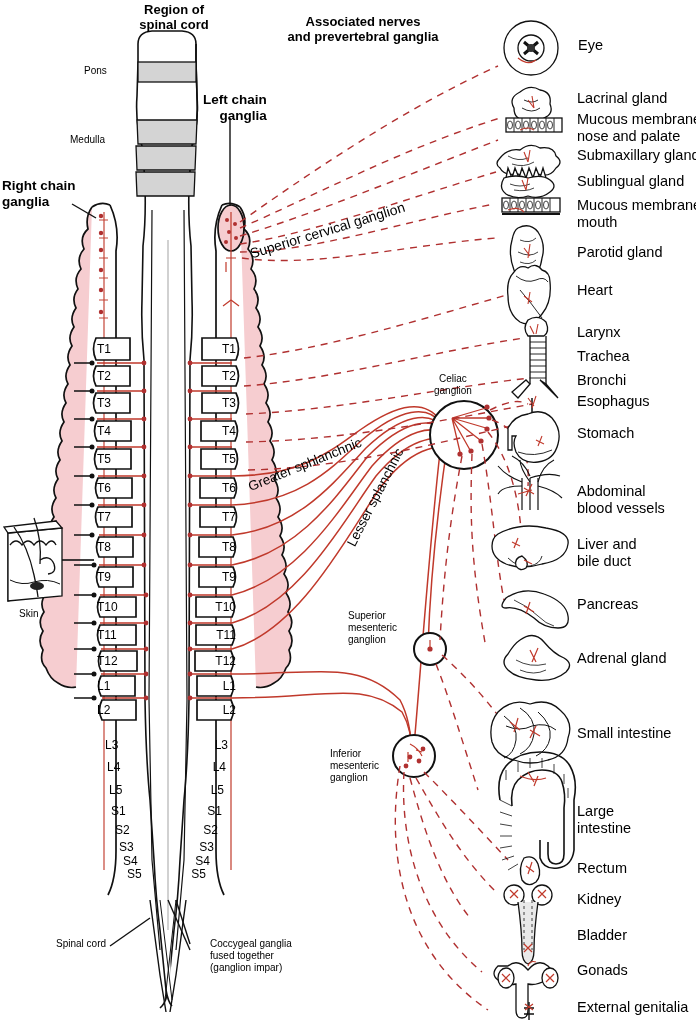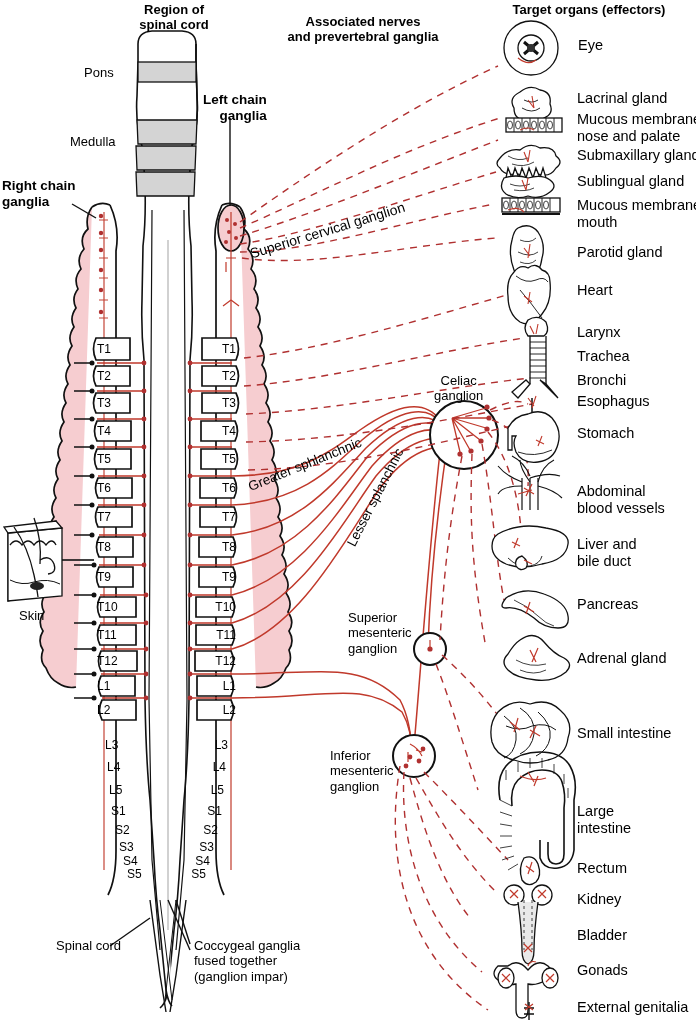--- a/index.html
+++ b/index.html
@@ -5,21 +5,21 @@
   html,body{margin:0;padding:0;background:#fff;}
   body{width:696px;height:1024px;position:relative;overflow:hidden;
        font-family:"Liberation Sans","DejaVu Sans",sans-serif;color:#000;}
   #stage{position:absolute;left:0;top:0;width:696px;height:728px;}
   svg#art{position:absolute;left:0;top:0;width:696px;height:1024px;}
   .lbl{position:absolute;white-space:pre;line-height:1.18;}
   .hdr{font-weight:bold;font-size:13px;text-align:center;}
   .organ{font-size:14.5px;}
   .seg{font-size:12px;}
   .bold{font-weight:bold;font-size:13.5px;}
-  .note{font-size:13px;}
+  .note{font-size:10px;}
   .rot-scg{position:absolute;font-size:14px;transform:rotate(-17deg);transform-origin:0 0;}
   .rot-gs{position:absolute;font-size:13.5px;transform:rotate(-22deg);transform-origin:0 0;}
   .rot-ls{position:absolute;font-size:13.5px;transform:rotate(-63deg);transform-origin:0 0;}
 </style>
 </head>
 <body>
 
 <div id="stage">
 
 <svg id="art" viewBox="0 0 696 1024">
@@ -513,21 +513,20 @@
     <path d="M110,946 L150,918"></path>
     <path d="M190,944 L176,900"></path>
     <path d="M190,950 L168,900"></path>
   </g>
 </svg>
 
 <div class="lbl hdr" style="left:104px;top:2px;width:140px;">Region of
 spinal cord</div>
 <div class="lbl hdr" style="left:248px;top:14px;width:230px;">Associated nerves
 and prevertebral ganglia</div>
-<div class="lbl hdr" style="left:482px;top:2px;width:214px;">Target organs (effectors)</div>
 
 <div class="lbl note" style="left:84px;top:65px;">Pons</div>
 <div class="lbl note" style="left:70px;top:134px;">Medulla</div>
 
 <div class="lbl bold" style="left:2px;top:178px;">Right chain
 ganglia</div>
 <div class="lbl bold" style="left:203px;top:92px;text-align:right;">Left chain
 ganglia</div>
 
 <div class="rot-scg" style="left:248px;top:246px;">Superior cervical ganglion</div>
@@ -540,21 +539,21 @@
 <div class="lbl note" style="left:348px;top:610px;">Superior
 mesenteric
 ganglion</div>
 <div class="lbl note" style="left:330px;top:748px;">Inferior
 mesenteric
 ganglion</div>
 
 <div class="lbl note" style="left:19px;top:608px;">Skin</div>
 
 <div class="lbl note" style="left:56px;top:938px;">Spinal cord</div>
-<div class="lbl note" style="left:194px;top:938px;">Coccygeal ganglia
+<div class="lbl note" style="left:210px;top:938px;">Coccygeal ganglia
 fused together
 (ganglion impar)</div>
 
 <div id="seg-left">
       <div class="lbl seg" style="left: 97px; top: 342px; width: 40px; text-align: left;">T1</div>
       <div class="lbl seg" style="left: 97px; top: 369px; width: 40px; text-align: left;">T2</div>
       <div class="lbl seg" style="left: 97px; top: 396px; width: 40px; text-align: left;">T3</div>
       <div class="lbl seg" style="left: 97px; top: 424px; width: 40px; text-align: left;">T4</div>
       <div class="lbl seg" style="left: 97px; top: 452px; width: 40px; text-align: left;">T5</div>
       <div class="lbl seg" style="left: 97px; top: 481px; width: 40px; text-align: left;">T6</div>

